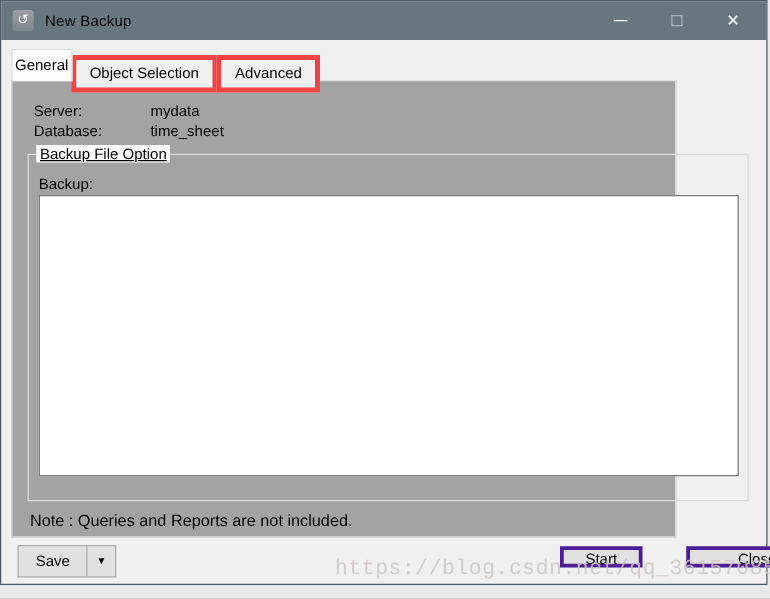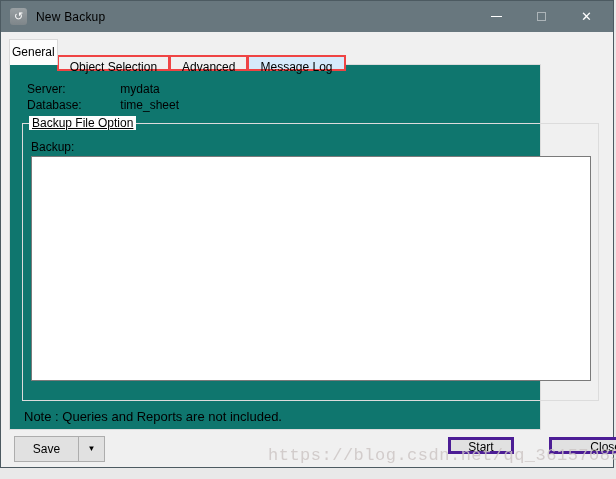--- a/index.html
+++ b/index.html
@@ -61,25 +61,25 @@
   
   .tabstrip {
     position: absolute;
     left: 8px; top: 38px;
     height: 25px;
     display: flex;
     align-items: flex-start;
     z-index: 3;
   }
   .tab {
-    height: 16px;
-    margin-top: 16px;
+    height: 30px;
+    margin-top: 5px;
     padding: 0 11px;
     background: #f0f0f0;
-    border: 2px solid #ef4444;
+    border: 4px solid #ef4444;
     margin-left: -1px;
     font-size: 12px;
     color: #000000;
     line-height: 21px;
     white-space: nowrap;
   }
   .tab.active {
     height: 26px;
     margin-top: 0;
     padding: 0 2px;
@@ -89,21 +89,21 @@
     line-height: 25px;
     margin-left: 0;
     z-index: 4;
   }
   .tab.hover { background: #d6eafb; }
   
   .tabpage {
     position: absolute;
     left: 8px; top: 63px;
     width: 532px; height: 366px;
-    background: #0f766e;
+    background: #a3a3a3;
     border: 1px solid #dcdcdc;
     z-index: 1;
   }
   .field-row {
     position: absolute;
     left: 17px;
     font-size: 12px;
     color: #000000;
   }
   .field-row .flabel { display: inline-block; width: 90px; }
@@ -160,21 +160,21 @@
     background: #e1e1e1;
     border: 3px solid #4c1d95;
     font-family: "Liberation Sans", sans-serif;
     font-size: 12px;
     color: #000000;
     text-align: center;
   }
   .split-btn {
     position: absolute;
     left: 13px; top: 7px;
-    width: 91px; height: 26px;
+    width: 79px; height: 26px;
     background: #e1e1e1;
     border: 1px solid #adadad;
     display: flex;
   }
   .split-main {
     width: 63px;
     font-size: 12px;
     line-height: 24px;
     text-align: center;
   }
@@ -219,21 +219,20 @@
       <div class="win-btn">
         <span class="glyph-close">✕</span>
       </div>
     </div>
   </div>
 
   <div class="tabstrip">
     <div class="tab active">General</div>
     <div class="tab">Object Selection</div>
     <div class="tab">Advanced</div>
-    <div class="tab hover">Message Log</div>
   </div>
 
   <div class="tabpage">
 
     <div class="field-row row-server">
       <span class="flabel">Server:</span>
       <span class="fvalue">mydata</span>
     </div>
 
     <div class="field-row row-database">

